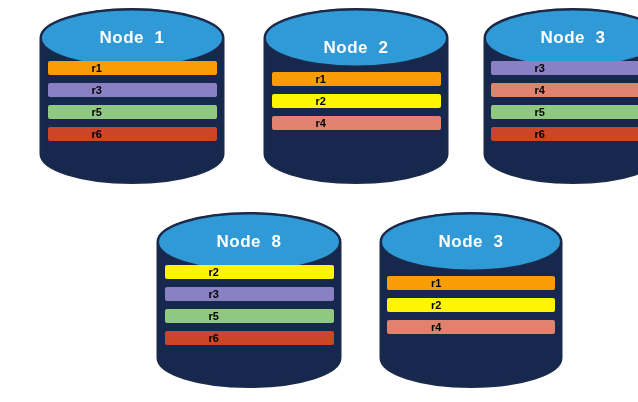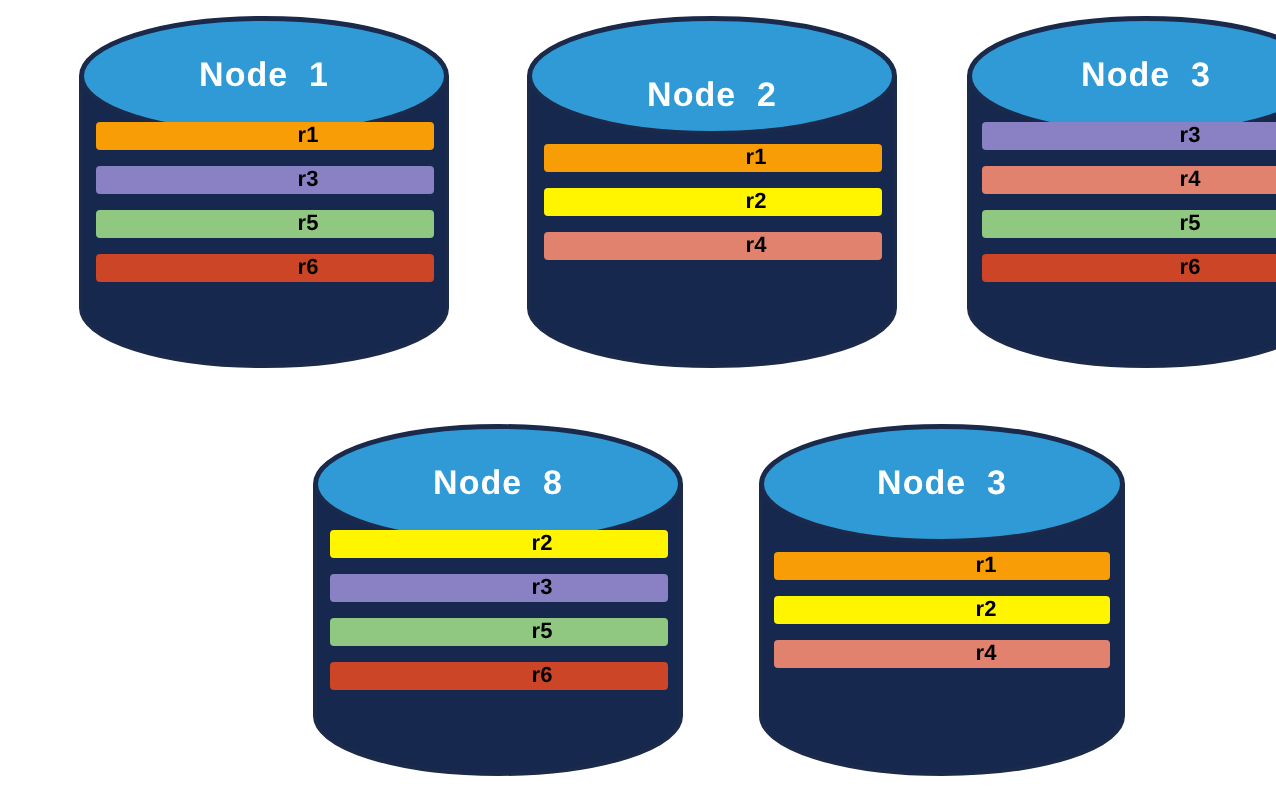--- a/index.html
+++ b/index.html
@@ -52,21 +52,20 @@
   }
   .bar {
     position: relative;
     height: 14px;
     border-radius: 2px;
     margin: 0 auto 8px auto;
     color: #000000;
     font-weight: bold;
     font-size: 11px;
     line-height: 14px;
-    text-align: center;
     font-family: "Liberation Sans", sans-serif;
     padding-left: 44px;
   }
   .bar:last-child { margin-bottom: 0; }
 </style>
 </head>
 <body>
 
 <div id="stage">
     <div class="node" style="left: 8px; top: 8px; width: 184px; height: 176px;">

